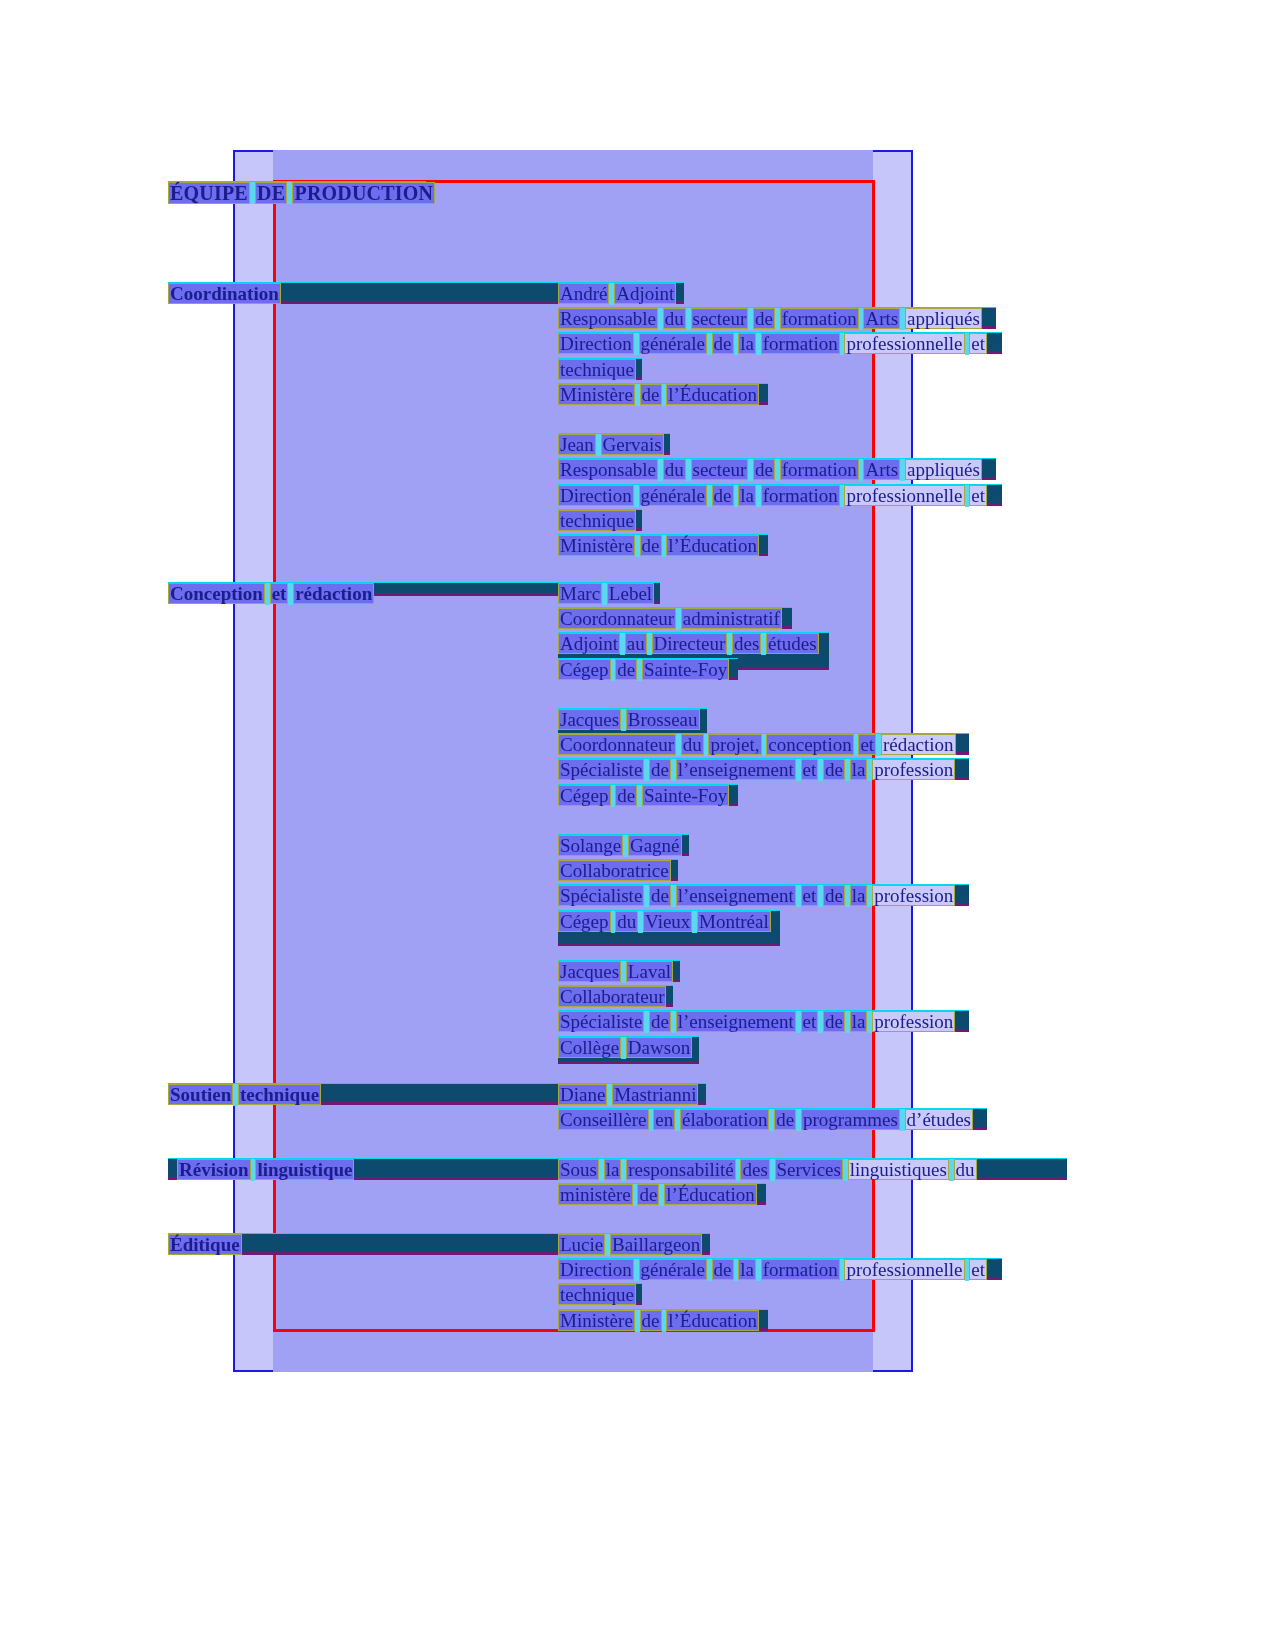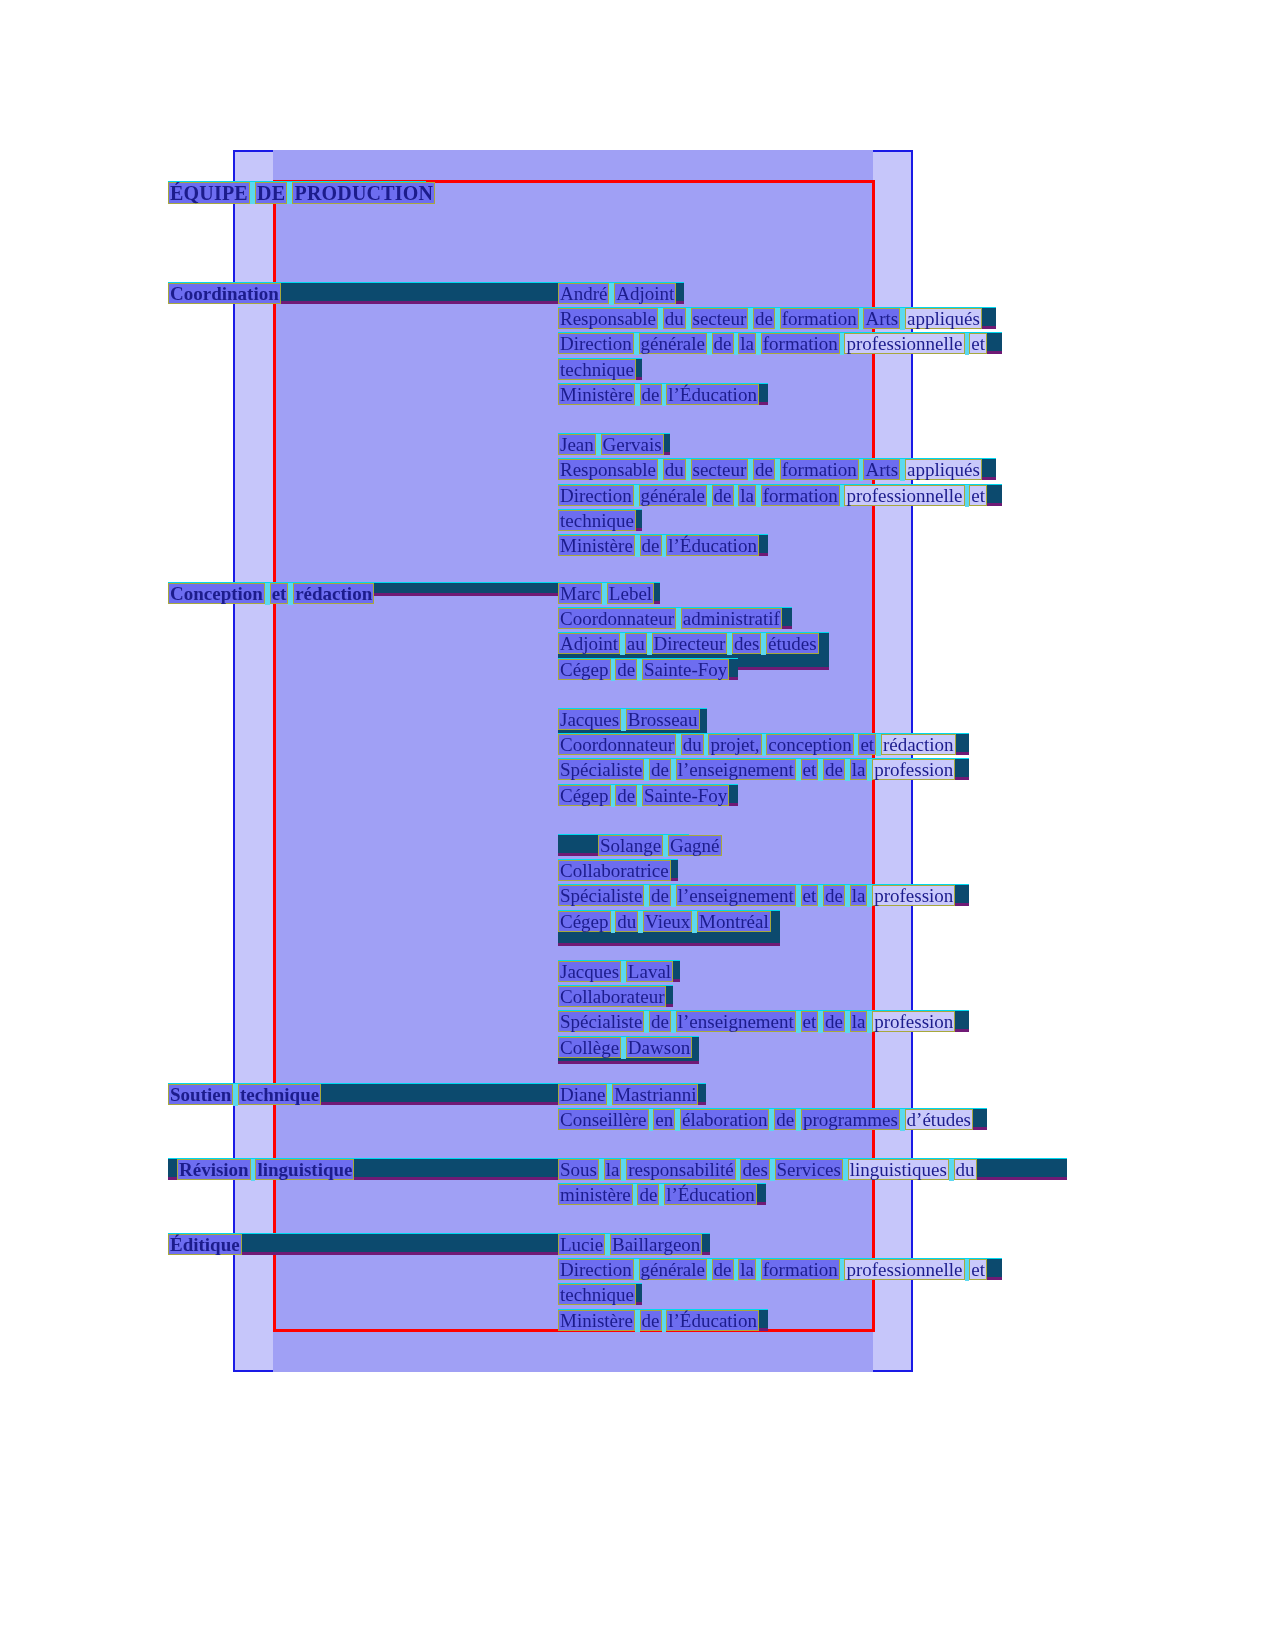--- a/index.html
+++ b/index.html
@@ -107,21 +107,21 @@
       <div class="line" style="left: 558px; top: 733.2px; height: 22px; width: 411.406px;">
         <span class="line-inner body" style="left: 0px; top: 0px; line-height: 22px;"><span class="w">Coordonnateur</span><span class="sp">&nbsp;</span><span class="w">du</span><span class="sp">&nbsp;</span><span class="w">projet,</span><span class="sp">&nbsp;</span><span class="w">conception</span><span class="sp">&nbsp;</span><span class="w">et</span><span class="sp">&nbsp;</span><span class="w out">rédaction</span></span>
       </div>
       <div class="line" style="left: 558px; top: 758.4px; height: 22px; width: 411.078px;">
         <span class="line-inner body" style="left: 0px; top: 0px; line-height: 22px;"><span class="w">Spécialiste</span><span class="sp">&nbsp;</span><span class="w">de</span><span class="sp">&nbsp;</span><span class="w">l’enseignement</span><span class="sp">&nbsp;</span><span class="w">et</span><span class="sp">&nbsp;</span><span class="w">de</span><span class="sp">&nbsp;</span><span class="w">la</span><span class="sp">&nbsp;</span><span class="w out">profession</span></span>
       </div>
       <div class="line" style="left: 558px; top: 783.6px; height: 22px; width: 179.578px;">
         <span class="line-inner body" style="left: 0px; top: 0px; line-height: 22px;"><span class="w">Cégep</span><span class="sp">&nbsp;</span><span class="w">de</span><span class="sp">&nbsp;</span><span class="w">Sainte-Foy</span></span>
       </div>
       <div class="line" style="left: 558px; top: 834px; height: 22px; width: 130.609px;">
-        <span class="line-inner body" style="left: 16px; top: 0px; line-height: 22px; padding-left: 24px;"><span class="w">Solange</span><span class="sp">&nbsp;</span><span class="w">Gagné</span></span>
+        <span class="line-inner body" style="left: 0px; top: 0px; line-height: 22px;"><span class="w">Solange</span><span class="sp">&nbsp;</span><span class="w">Gagné</span></span>
       </div>
       <div class="line" style="left: 558px; top: 859.2px; height: 22px; width: 119.547px;">
         <span class="line-inner body" style="left: 0px; top: 0px; line-height: 22px;"><span class="w">Collaboratrice</span></span>
       </div>
       <div class="line" style="left: 558px; top: 884.4px; height: 22px; width: 411.078px;">
         <span class="line-inner body" style="left: 0px; top: 0px; line-height: 22px;"><span class="w">Spécialiste</span><span class="sp">&nbsp;</span><span class="w">de</span><span class="sp">&nbsp;</span><span class="w">l’enseignement</span><span class="sp">&nbsp;</span><span class="w">et</span><span class="sp">&nbsp;</span><span class="w">de</span><span class="sp">&nbsp;</span><span class="w">la</span><span class="sp">&nbsp;</span><span class="w out">profession</span></span>
       </div>
       <div class="line" style="left: 558px; top: 909.6px; height: 36px; width: 221.922px;">
         <span class="line-inner body" style="left: 0px; top: 0px; line-height: 22px;"><span class="w">Cégep</span><span class="sp">&nbsp;</span><span class="w">du</span><span class="sp">&nbsp;</span><span class="w">Vieux</span><span class="sp">&nbsp;</span><span class="w">Montréal</span></span>
       </div>

